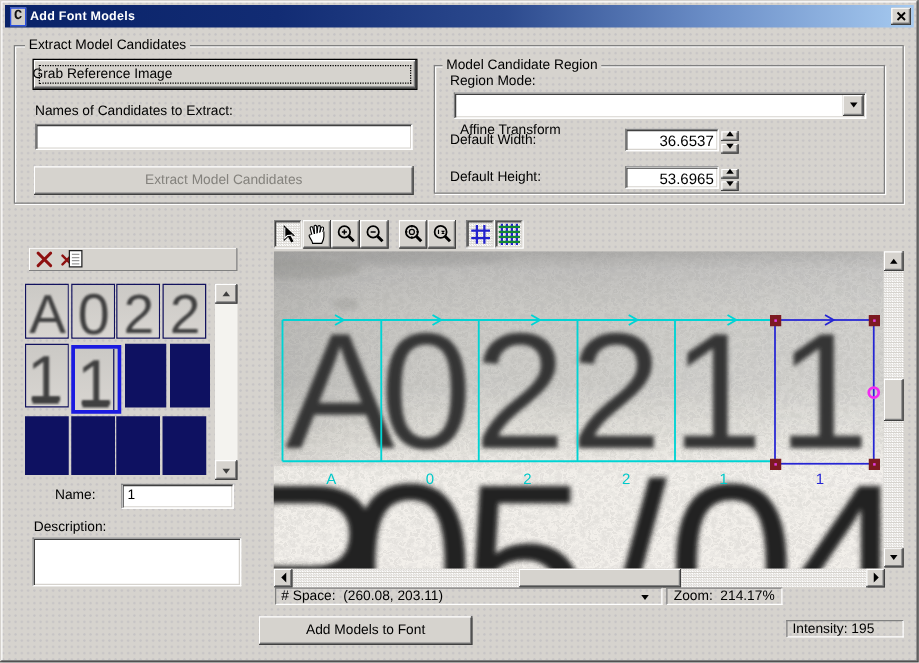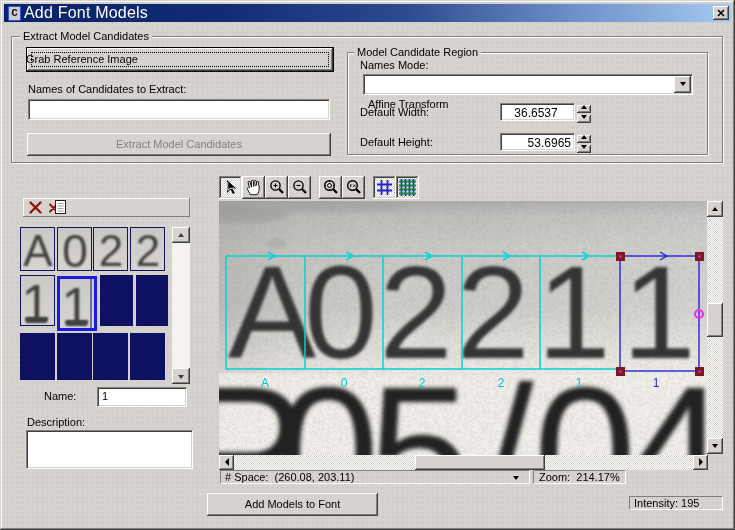--- a/index.html
+++ b/index.html
@@ -12,21 +12,21 @@
   box-shadow: inset -1px -1px 0 #404040, inset 1px 1px 0 #d6d3ce,
               inset -2px -2px 0 #808080, inset 2px 2px 0 #fff;
 }
 .abs { position:absolute; }
 
 #title {
   left:4px; top:4px; width:727px; height:18px;
   background:linear-gradient(to right,#092268 0%,#122c74 30%,#2c4a8e 55%,#6c8fc8 78%,#a6caf0 100%);
   display:flex; align-items:center;
 }
-#title .cap { color:#fff; font-weight:normal; font-size:16px; margin-left:7px; letter-spacing:0.2px; }
+#title .cap { color:#fff; font-weight:bold; font-size:10px; margin-left:7px; letter-spacing:0.2px; }
 #appicon { left:4px; top:0px; width:13px; height:15px; background:#d0cdc8;
   border:1px solid #2b50e0; color:#111; font-weight:bold; font-size:11px; font-family:"Liberation Mono", monospace;
   text-align:center; line-height:13px; position:relative; }
 #closebtn { right:2px; top:2px; width:16px; height:14px; background:#d6d3ce; position:absolute;
   box-shadow: inset -1px -1px 0 #404040, inset 1px 1px 0 #fff, inset -2px -2px 0 #808080, inset 2px 2px 0 #d6d3ce;
 }
 #closebtn svg { position:absolute; left:4px; top:3px; }
 
 .group { border:1px solid #808080; box-shadow:1px 1px 0 #fff, inset 1px 1px 0 #fff; }
 .glabel { position:absolute; top:-7px; background:#d6d3ce; padding:0 3px; line-height:13px; }
@@ -67,28 +67,28 @@
   <div class="abs btn default" style="left:26px; top:47px; width:308px; height:25px;"></div>
   <div class="abs" style="left:31px; top:52px; width:298px; height:15px; border:1px dotted #000;"></div>
   <div class="abs" style="left:26px; top:53px; width:308px; text-align:left;">Grab Reference Image</div>
   <div class="abs" style="left:28px; top:83px;">Names of Candidates to Extract:</div>
   <div class="abs edit" style="left:28px; top:99px; width:302px; height:21px;"></div>
   <div class="abs btn" style="left:27px; top:133px; width:304px; height:23px; color:#84827d; line-height:22px;">Extract Model Candidates</div>
 
   <div class="abs group" style="left:347px; top:52px; width:361px; height:103px;">
     <div class="glabel" style="left:6px;">Model Candidate Region</div>
   </div>
-  <div class="abs" style="left:360px; top:59px;">Names Mode:</div>
+  <div class="abs" style="left:360px; top:59px;">Region Mode:</div>
   <div class="abs edit" style="left:363px; top:74px; width:330px; height:21px;"></div>
   <div class="abs" style="left:368px; top:78px;margin-top:20px;">Affine Transform</div>
   <div class="abs btn" style="left:674px; top:76px; width:17px; height:17px;">
       <div class="tri-dn" style="margin:6px auto 0;"></div>
     </div>
   <div class="abs" style="left:360px; top:106px;">Default Width:</div>
-  <div class="abs edit" style="left:500px; top:103px; width:75px; height:18px; text-align:center; padding:2px 3px 0 0; font-size:12px;">36.6537</div>
+  <div class="abs edit" style="left:500px; top:103px; width:75px; height:18px; text-align:right; padding:2px 3px 0 0; font-size:12px;">36.6537</div>
   <div class="abs" style="left:577px; top:103px; width:14px; height:16px;">
     <div class="btn" style="height:8px;">
         <div class="tri-up" style="margin:2px auto 0;"></div>
       </div>
     <div class="btn" style="height:8px;">
         <div class="tri-dn" style="margin:2px auto 0;"></div>
       </div>
   </div>
   <div class="abs" style="left:360px; top:136px;">Default Height:</div>
   <div class="abs edit" style="left:500px; top:133px; width:75px; height:18px; text-align:right; padding:2px 3px 0 0; font-size:12px;">53.6965</div>

